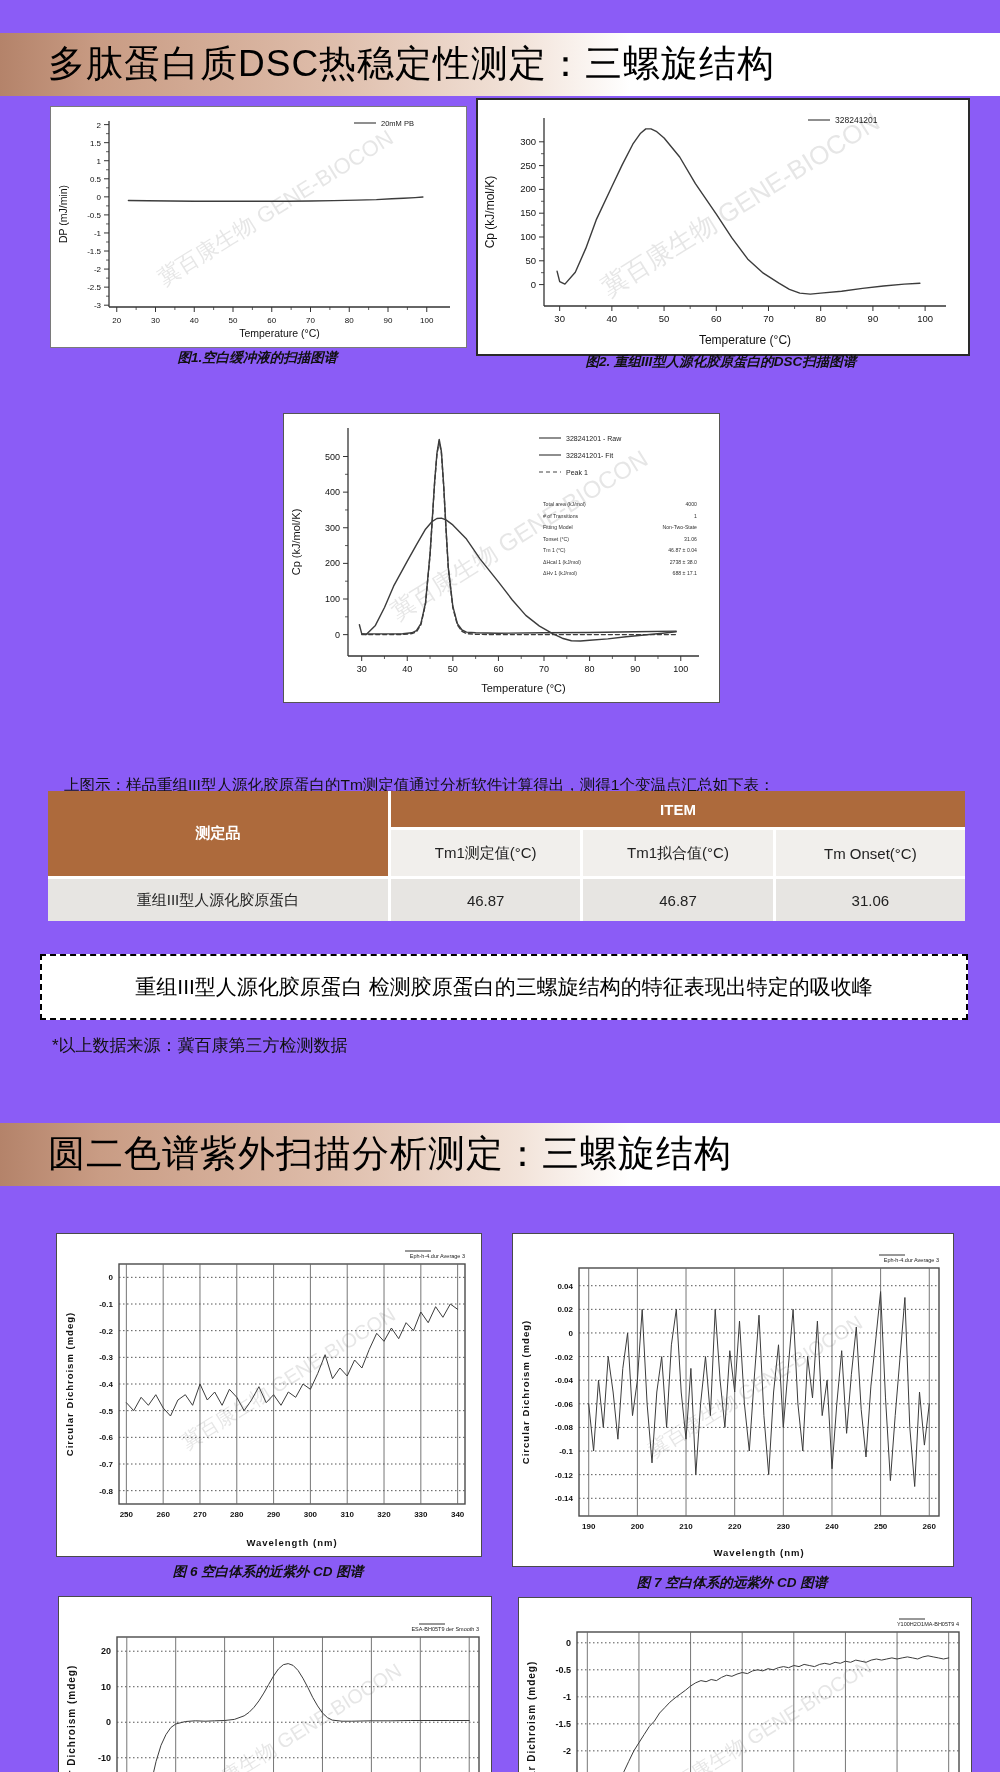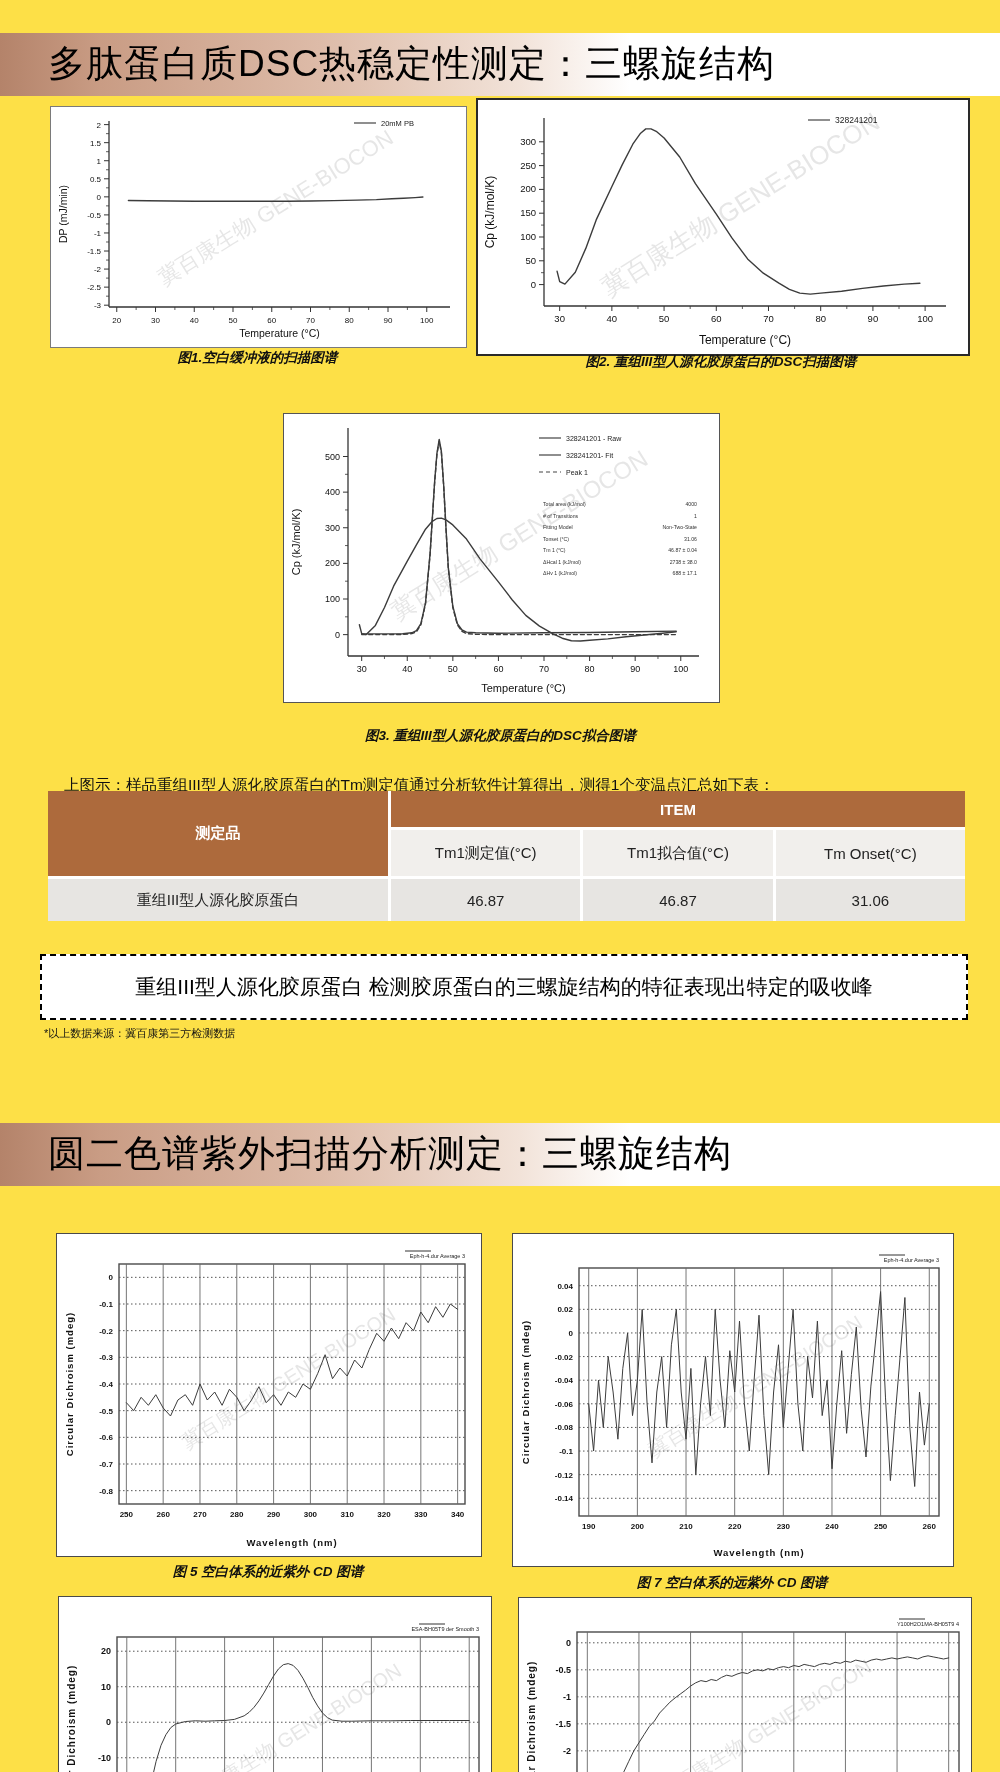--- a/index.html
+++ b/index.html
@@ -1,16 +1,16 @@
 <!DOCTYPE html>
 <html><head>
 <meta charset="utf-8">
 <style>
   html,body{margin:0;padding:0;background:#fff;}
-  .page{position:relative;width:1000px;height:1772px;overflow:hidden;background:#fde047;
+  .page{position:relative;width:1000px;height:1772px;overflow:hidden;background:#8b5cf6;
         font-family:"Liberation Sans","DejaVu Sans",sans-serif;color:#000;}
   .title-bar{position:absolute;left:0;width:100%;height:63px;
         background:linear-gradient(90deg,#b4836a 0%,#c99c84 10%,#ddbba8 32%,#f2e3d9 52%,#ffffff 63%,#ffffff 100%);}
   .title-bar h1{margin:0;padding-left:48px;font-size:37px;line-height:62px;font-weight:normal;letter-spacing:1px;}
   .chart-box{position:absolute;margin:0;background:#fff;}
   #box-dsc-blank{border:1px solid #7a7a7a;}
   #box-dsc-sample{border:2px solid #2a2a2a;}
   #box-dsc-fit{border:1.5px solid #555;}
   #box-cd-near-blank,#box-cd-far-blank,#box-cd-far-left,#box-cd-far-right{border:1.5px solid #4a4a4a;}
   .caption{position:absolute;font-size:13.5px;font-weight:bold;text-align:center;color:#111;font-style:italic;}
@@ -18,21 +18,21 @@
   .data-table{position:absolute;left:48px;top:791px;width:917px;display:grid;
         grid-template-columns:340px 1fr 1fr 1fr;grid-template-rows:36px 46px 42px;gap:3px;background:#fff;}
   .cell{display:flex;align-items:center;justify-content:center;font-size:15px;color:#222;}
   .cell.brown{background:#ad6a3c;color:#fff;font-weight:bold;}
   .cell.left-head{grid-row:1 / span 2;grid-column:1;}
   .cell.item-head{grid-column:2 / span 3;grid-row:1;}
   .cell.sub{background:#f1efec;}
   .cell.data{background:#e7e5e2;}
   .callout{position:absolute;left:40px;top:954px;width:924px;height:62px;border:2px dashed #000;
         display:flex;align-items:center;justify-content:center;font-size:21px;color:#000;background:#fff;}
-  .footnote{position:absolute;margin:0;font-size:11px;color:#111;}
+  .footnote{position:absolute;margin:8px;font-size:17px;color:#111;}
   .chart-box svg{display:block;}
   .chart-box svg text{font-family:"Liberation Sans","DejaVu Sans",sans-serif;}
 </style>
 </head>
 <body>
 
 <div class="page">
 
   <div class="title-bar" style="top:33px;">
     <h1>多肽蛋白质DSC热稳定性测定：三螺旋结构</h1>
@@ -247,21 +247,20 @@
         <text x="259" y="138" font-size="5.2" fill="#333">Tm 1 (°C)</text>
         <text x="413" y="138" font-size="5.2" text-anchor="end" fill="#333">46.87 ± 0.04</text>
         <text x="259" y="149.5" font-size="5.2" fill="#333">ΔHcal 1 (kJ/mol)</text>
         <text x="413" y="149.5" font-size="5.2" text-anchor="end" fill="#333">2738 ± 38.0</text>
         <text x="259" y="161" font-size="5.2" fill="#333">ΔHv 1 (kJ/mol)</text>
         <text x="413" y="161" font-size="5.2" text-anchor="end" fill="#333">688 ± 17.1</text>
         <text x="16" y="128" font-size="11" text-anchor="middle" fill="#111" font-weight="normal" letter-spacing="0" transform="rotate(-90 16 128)">Cp (kJ/mol/K)</text>
         <text x="239.5" y="278" font-size="11" text-anchor="middle" fill="#111" font-weight="normal" letter-spacing="0">Temperature (°C)</text>
       </svg>
     </figure>
-  <div class="caption" style="left:233px;top:727px;width:535px;">图3. 重组III型人源化胶原蛋白的DSC拟合图谱</div>
 
   <p class="para" style="left:48px;top:759px;">上图示：样品重组III型人源化胶原蛋白的Tm测定值通过分析软件计算得出，测得1个变温点汇总如下表：</p>
 
   <div class="data-table">
     <div class="cell brown item-head">ITEM</div>
     <div class="cell brown left-head">测定品</div>
     <div class="cell sub">Tm1测定值(°C)</div>
     <div class="cell sub">Tm1拟合值(°C)</div>
     <div class="cell sub">Tm Onset(°C)</div>
     <div class="cell data">重组III型人源化胶原蛋白</div>
@@ -380,21 +379,21 @@
         <line x1="66" y1="264.28571428571433" x2="426" y2="264.28571428571433" stroke="#555" stroke-width="1" stroke-dasharray="1.5,2.5"></line>
         <text x="60" y="267.28571428571433" font-size="8" font-weight="bold" text-anchor="end" fill="#111">-0.14</text>
         <line x1="366" y1="21" x2="392" y2="21" stroke="#333" stroke-width="1"></line>
         <text x="426" y="28" font-size="5.5" text-anchor="end" fill="#222">Eph-h-4.dur Average 3</text>
         <polyline points="75.7,169.8 80.6,217.0 85.5,146.2 90.3,193.4 95.2,122.6 100.1,158.0 104.9,205.2 109.8,134.4 114.6,99.0 119.5,181.6 124.4,146.2 129.2,75.3 134.1,169.8 139.0,228.9 143.8,158.0 148.7,122.6 153.6,193.4 158.4,110.8 163.3,75.3 168.2,158.0 173.0,205.2 177.9,134.4 182.8,240.7 187.6,169.8 192.5,122.6 197.4,181.6 202.2,75.3 207.1,146.2 211.9,193.4 216.8,116.7 221.7,158.0 226.5,87.1 231.4,169.8 236.3,217.0 241.1,146.2 246.0,81.2 250.9,181.6 255.7,240.7 260.6,158.0 265.5,110.8 270.3,193.4 275.2,134.4 280.1,75.3 284.9,169.8 289.8,217.0 294.6,122.6 299.5,163.9 304.4,87.1 309.2,181.6 314.1,146.2 319.0,234.8 323.8,169.8 328.7,116.7 333.6,199.3 338.4,140.3 343.3,93.0 348.2,175.7 353.0,223.0 357.9,152.1 362.8,104.9 367.6,57.6 372.5,163.9 377.4,246.6 382.2,181.6 387.1,122.6 391.9,63.5 396.8,193.4 401.7,252.5 406.5,158.0 411.4,211.1 416.3,169.8" fill="none" stroke="#3c3c3c" stroke-width="1" clip-path="url(#cp-cd-far-blank)" stroke-linejoin="round" stroke-linecap="round"></polyline>
         <text x="16" y="158" font-size="9.5" text-anchor="middle" fill="#111" font-weight="bold" letter-spacing="1" transform="rotate(-90 16 158)">Circular Dichroism (mdeg)</text>
         <text x="246" y="322" font-size="9.5" text-anchor="middle" fill="#111" font-weight="bold" letter-spacing="1">Wavelength (nm)</text>
       </svg>
     </figure>
 
-  <div class="caption" style="left:56px;top:1563px;width:424px;">图 5 空白体系的近紫外 CD 图谱</div>
+  <div class="caption" style="left:56px;top:1563px;width:424px;">图 6 空白体系的近紫外 CD 图谱</div>
   <div class="caption" style="left:512px;top:1574px;width:440px;">图 7 空白体系的远紫外 CD 图谱</div>
 
   <figure class="chart-box" id="box-cd-far-left" style="left:58px;top:1596px;width:432px;height:304px;">
       <svg width="432" height="304" viewBox="0 0 432 304">
         <defs>
           <clipPath id="cp-cd-far-left">
             <rect x="57" y="39" width="364" height="208"></rect>
           </clipPath>
         </defs>
         <text x="239" y="143" font-size="20" fill="#777" opacity="0.18" text-anchor="middle" transform="rotate(-32 239 143)">冀百康生物 GENE-BIOCON</text>

